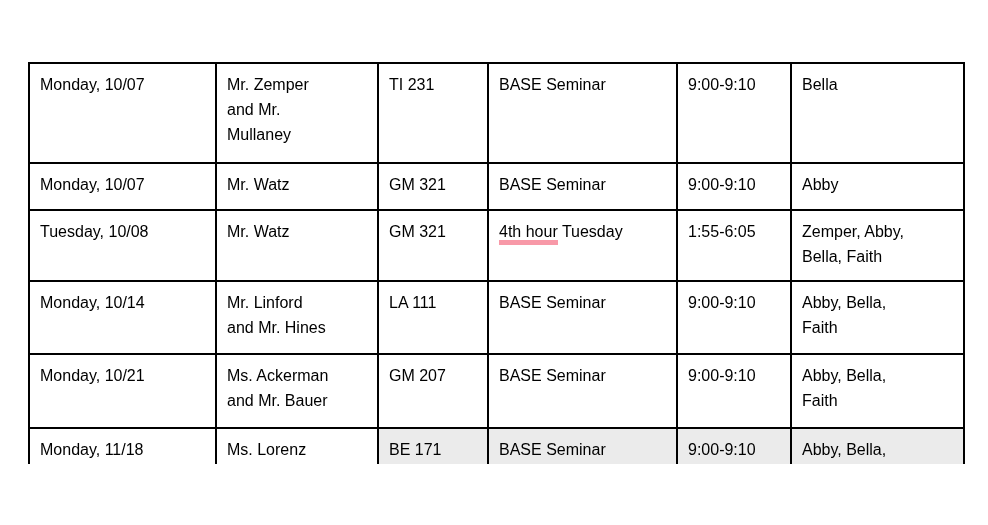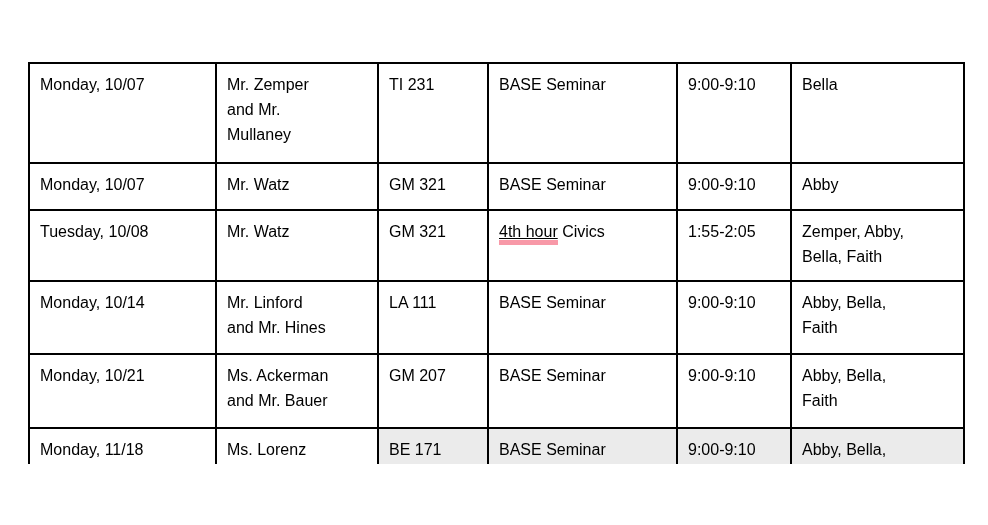--- a/index.html
+++ b/index.html
@@ -35,21 +35,20 @@
     overflow: hidden;
   }
   tr.r0 { height: 100px; }
   tr.r1 { height: 47px;  }
   tr.r2 { height: 71px;  }
   tr.r3 { height: 73px; padding-left: 33px;  }
   tr.r4 { height: 74px; border-radius: 32px;  }
   tr.r5 { height: 75px;  }
   td.hl { background: var(--hl, #ebebeb); }
   .suggest {
-    text-decoration: underline;
     text-decoration-thickness: 1px;
     border-bottom: 5px solid var(--ul, #f899a8);
     text-align: center;
   }
 </style>
 </head>
 <body>
 
 <div class="doc-canvas">
   <table class="doc-table">
@@ -77,22 +76,22 @@
         <td>Mr. Watz</td>
         <td>GM 321</td>
         <td>BASE Seminar</td>
         <td>9:00-9:10</td>
         <td>Abby</td>
       </tr>
       <tr class="r2">
         <td>Tuesday, 10/08</td>
         <td>Mr. Watz</td>
         <td>GM 321</td>
-        <td><span class="suggest">4th hour</span><span> Civics</span></td>
-        <td>1:55-2:05</td>
+        <td><span class="suggest">4th hour</span><span> Tuesday</span></td>
+        <td>1:55-6:05</td>
         <td>Zemper, Abby,
 Bella, Faith</td>
       </tr>
       <tr class="r3">
         <td>Monday, 10/14</td>
         <td>Mr. Linford
 and Mr. Hines</td>
         <td>LA 111</td>
         <td>BASE Seminar</td>
         <td>9:00-9:10</td>

